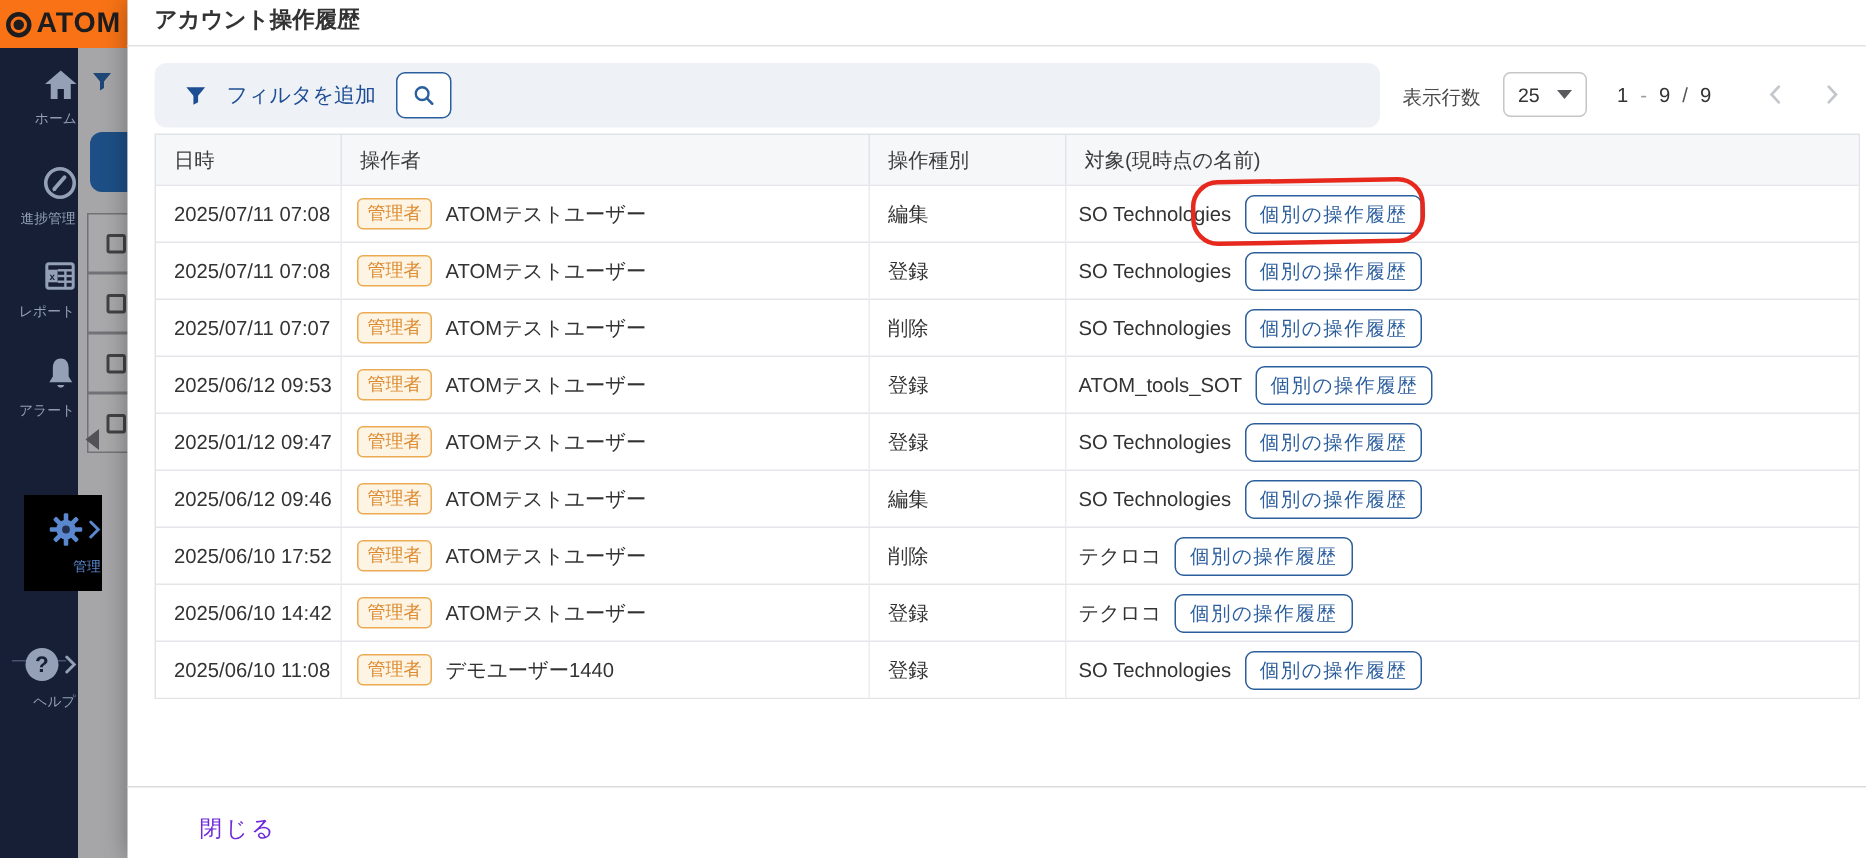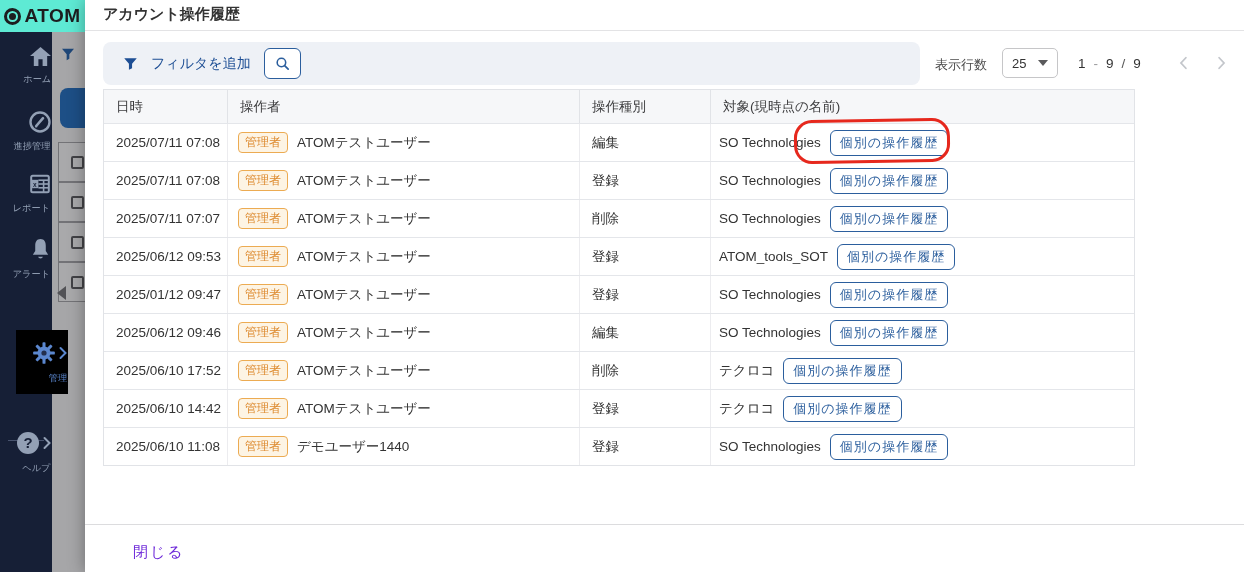--- a/index.html
+++ b/index.html
@@ -1,21 +1,21 @@
 <!DOCTYPE html>
 <html><head>
 <meta charset="utf-8">
 <style>
   * { margin:0; padding:0; box-sizing:border-box; }
   html,body { width:1244px; height:572px; background:#888; }
   body { font-family:"Liberation Sans","DejaVu Sans",sans-serif; }
   #screen { position:relative; width:1244px; height:572px; overflow:hidden; background:#a4a4a6; }
 
   
-  .top-band { position:absolute; left:0; top:0; width:85px; height:32px; background:#5eead4;
+  .top-band { position:absolute; left:0; top:0; width:85px; height:32px; background:#f97316;
               display:flex; align-items:center; justify-content:center; gap:3px; }
   .logo-mark { width:17px; height:17px; border:3px solid #1d1d1f; border-radius:50%;
                display:flex; align-items:center; justify-content:center; }
   .logo-mark::after { content:""; width:7px; height:7px; background:#1d1d1f; border-radius:50%; }
   .logo-text { font-size:19px; font-weight:bold; color:#1d1d1f; letter-spacing:0.5px; }
 
   .backdrop-strip { position:absolute; left:52px; top:32px; width:33px; height:540px; background:#a6a6a8; overflow:hidden; }
   .bd-funnel { position:absolute; left:8px; top:14px; width:16px; height:16px; }
   .bd-button { position:absolute; left:8px; top:56px; width:40px; height:40px; background:#1d4f86; border-radius:8px; }
   .bd-box { position:absolute; left:6px; width:42px; height:40px; background:#a9a9ab; border:1px solid #737377; }
@@ -55,21 +55,21 @@
   .pg-select .val { font-size:13px; color:#333; }
   .pg-caret { margin-left:auto; width:0; height:0; border-left:5px solid transparent; border-right:5px solid transparent;
               border-top:6px solid #5a5a5c; }
   .pg-range { position:absolute; left:993px; top:56px; display:flex; gap:8px; font-size:13.5px; color:#333; }
   .pg-range .dim { color:#9a9a9c; }
   .pg-range .sl { color:#555; }
   .pg-prev { position:absolute; left:1090px; top:54px; cursor:default; }
   .pg-next { position:absolute; left:1127px; top:54px; cursor:default; }
 
   
-  .table { position:absolute; left:18px; top:89px; width:1032px; border:1px solid #e1e3e7; }
+  .table { position:absolute; left:18px; top:89px; width:1137px; border:1px solid #e1e3e7; }
   .t-head { display:grid; grid-template-columns:124px 352px 131px 1fr; background:#f6f7f9; height:33px; }
   .t-head .hc { font-size:13.5px; color:#3c3c3e; display:flex; align-items:center; padding-left:12px;
                 border-right:1px solid #e1e3e7; }
   .t-head .hc:last-child { border-right:none; }
   .t-row { display:grid; grid-template-columns:124px 352px 131px 1fr; height:38px; border-top:1px solid #e4e6ea; background:#fff; }
   .t-row .tc { display:flex; align-items:center; padding-left:12px; font-size:13.5px; color:#333;
                border-right:1px solid #ececef; overflow:hidden; white-space:nowrap; }
   .t-row .tc:last-child { border-right:none; }
   .tc.c-operator { gap:9px; padding-left:10px; }
   .tc.c-target { gap:9px; padding-left:8px; }

